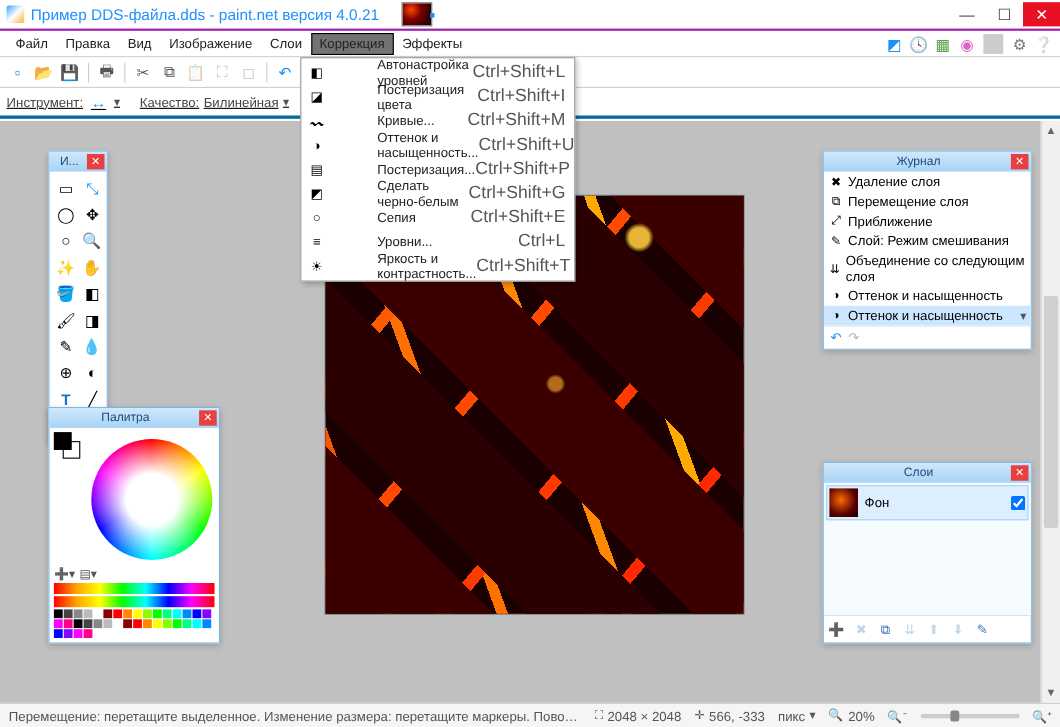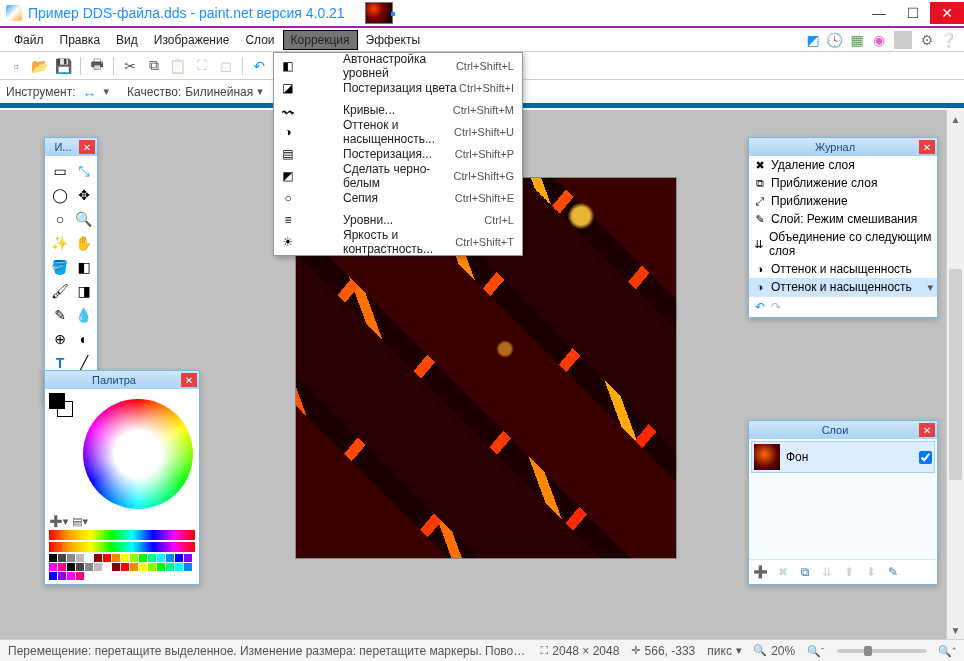--- a/index.html
+++ b/index.html
@@ -22,21 +22,21 @@
 .menubar .right-tools { margin-left:auto; display:flex; align-items:center; gap:4px; padding-right:6px;}
 .menubar .right-tools span { width:18px;height:18px; display:inline-flex; align-items:center; justify-content:center; font-size:14px;}
 
 
 .toolbar { display:flex; align-items:center; height: 28px; border-bottom:1px solid #d0d0d0; padding:0 6px; gap:4px; position:relative; z-index:1;}
 .tbtn { width:20px; height:20px; display:inline-flex; align-items:center; justify-content:center; font-size:14px; color:#555;}
 .tbtn.dim{opacity:.35;}
 .sep{width:1px;height:18px;background:#ccc;margin:0 2px;}
 
 
-.tooloptions{display:flex; align-items:center; height:28px; border-bottom:5px solid #0369a1; padding:0 6px; gap:4px; position:relative; z-index:1;}
+.tooloptions{display:flex; align-items:center; height:28px; border-bottom:3px solid #0369a1; padding:0 6px; gap:4px; position:relative; z-index:1;text-decoration:underline;}
 .tooloptions .label{color:#444;}
 
 
 .canvas-area{position:absolute; left:0; right:18px; top:110px; bottom:22px; background:#c0c0c0; overflow:hidden;}
 .lava{position:absolute; left:296px; top:68px; width:380px; height:380px; background:
   radial-gradient(circle at 20% 15%, rgba(255,220,80,.9) 0 2%, transparent 3%),
   radial-gradient(circle at 75% 10%, rgba(255,200,60,.9) 0 2%, transparent 3%),
   radial-gradient(circle at 55% 45%, rgba(255,180,40,.6) 0 2%, transparent 3%),
   linear-gradient(45deg, #3a0000 0 20%, transparent 20% 24%, #2a0000 24% 40%, transparent 40% 44%, #3a0000 44% 60%, transparent 60% 64%, #2a0000 64% 80%, transparent 80% 84%, #3a0000 84%),
   linear-gradient(-50deg, transparent 0 18%, #ff2a00 18% 20%, transparent 20% 38%, #ff3a00 38% 40%, transparent 40% 58%, #ff4a00 58% 60%, transparent 60% 78%, #ff5a00 78% 80%, transparent 80%),
@@ -103,21 +103,21 @@
 .layer-item input[type=checkbox]{margin-left:auto;}
 .layers-footer{display:flex;gap:4px;padding:3px;border-top:1px solid #d8e6f4;}
 .layers-footer .b{width:18px;height:18px;display:flex;align-items:center;justify-content:center;font-size:12px;color:#3b77b5;}
 .layers-footer .b.dim{opacity:.3;}
 
 
 .dropdown{position:absolute; left:273px; top:52px; width:250px; background:#fff; border:1px solid #979797; box-shadow:2px 2px 5px rgba(0,0,0,.25); padding:2px; z-index:100;}
 .dropdown .row{display:flex; align-items:center; height:22px; padding:0 6px 0 26px; position:relative;}
 .dropdown .row .ico{position:absolute;left:4px;width:16px;height:16px;display:flex;align-items:center;justify-content:center;font-size:12px;}
 .dropdown .row .label{flex:1;color:#222;margin-left:41px;}
-.dropdown .row .shortcut{color:#555;font-size:11px;}
+.dropdown .row .shortcut{color:#555;font-size:16px;}
 
 .small-ico{font-size:11px;color:#555}
 </style>
 </head>
 <body>
 
 <div class="titlebar">
   <div class="app-icon"></div>
   <div class="title">Пример DDS-файла.dds - paint.net версия 4.0.21</div>
   <div class="thumb"></div>
@@ -326,21 +326,21 @@
     <div class="title">Журнал</div>
     <div class="x">✕</div>
   </div>
   <div class="history-body" id="history-list">
       <div class="hist-item">
         <span class="ico">✖</span>
         <span>Удаление слоя</span>
       </div>
       <div class="hist-item">
         <span class="ico">⧉</span>
-        <span>Приближение слоя</span>
+        <span>Перемещение слоя</span>
       </div>
       <div class="hist-item">
         <span class="ico">⤢</span>
         <span>Приближение</span>
       </div>
       <div class="hist-item">
         <span class="ico">✎</span>
         <span>Слой: Режим смешивания</span>
       </div>
       <div class="hist-item">

